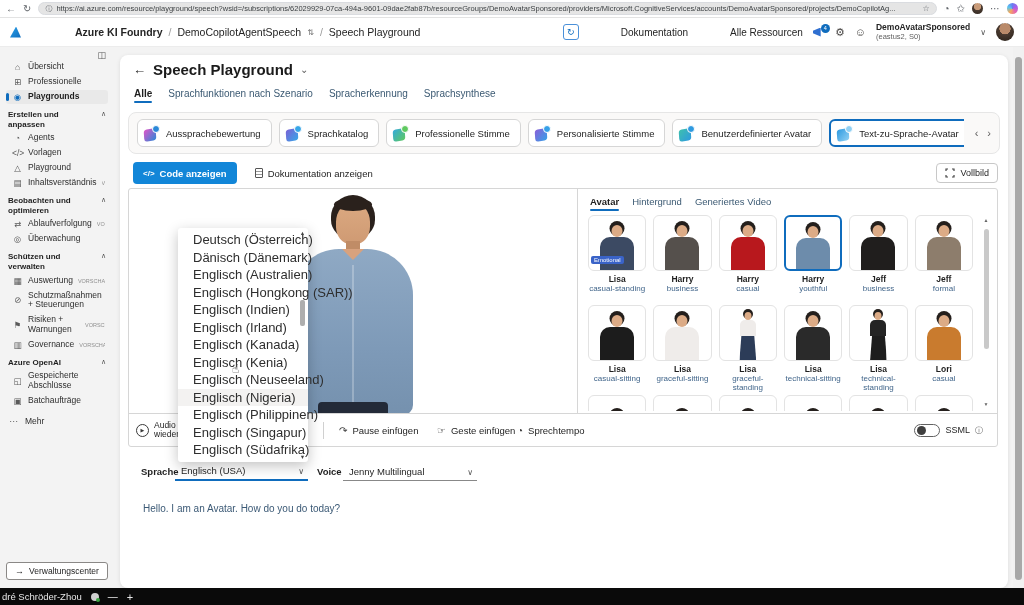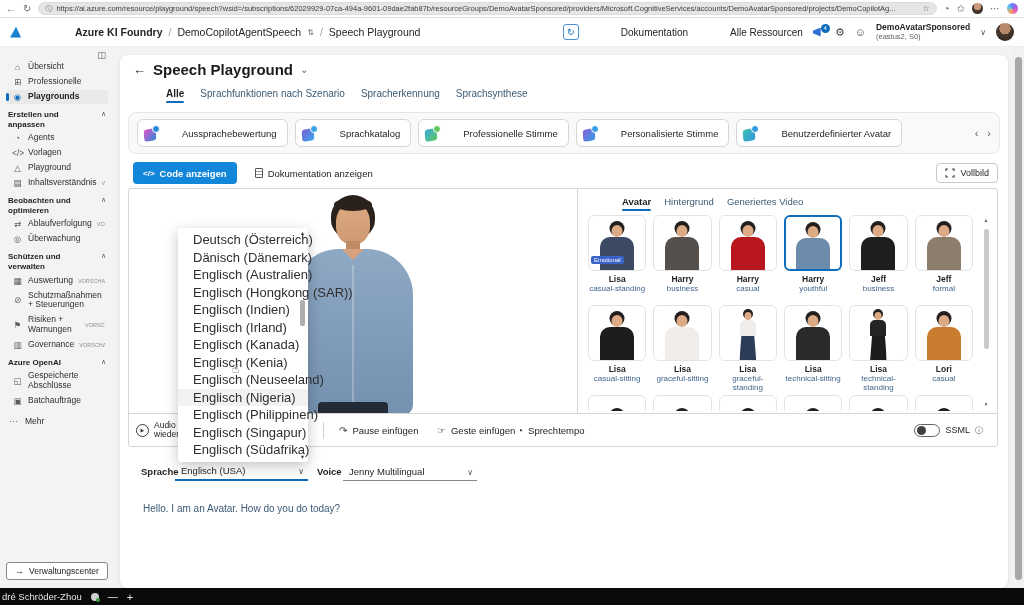--- a/index.html
+++ b/index.html
@@ -74,32 +74,32 @@
 
   
   .card { position:absolute; left:120px; top:8px; width:888px; height:533px; background:#fff;
           border-radius:8px; box-shadow:0 1px 4px rgba(0,0,0,.10); }
   .trow { position:absolute; top:6px; left:13px; display:flex; align-items:center; gap:7px; }
   .trow .back { font-size:13px; color:#242424; }
   .trow h1 { font-size:15px; color:#1b1b1b; }
   .trow .tchev { font-size:10px; color:#616161; }
   .mtabs { position:absolute; top:33px; left:14px; display:flex; gap:16px; }
   .tab { font-size:10px; color:#3c5a73; position:relative; white-space:nowrap; }
-  .tab.act { color:#1f1f1f; font-weight:bold;margin-left:32px; }
+  .tab.act { color:#1f1f1f; font-weight:bold; }
   .tab.act::after { content:""; position:absolute; left:0; right:0; bottom:-4px; height:2.5px;
                     border-radius:2px; background:#0f6cbd; }
 
   .strip { position:absolute; top:57px; left:8px; right:8px; height:42px; background:#faf9f8;
            border:1px solid #e6e6e6; border-radius:8px; display:flex; align-items:center;
            padding:0 8px; gap:7px; }
   .fclist { display:flex; gap:7px; align-items:center; flex:1; overflow:hidden; }
   .fcard { display:flex; align-items:center; gap:6px; background:#fff; border:1px solid #d6d6d6;
            border-radius:6px; height:28px; padding:0 10px 0 6px; white-space:nowrap; flex-shrink:0; }
   .fcard.sel { border:2px solid #0f6cbd; }
-  .flabel { font-size:9.5px; color:#242424;margin-left:16px; }
+  .flabel { font-size:9.5px; color:#242424; }
   .fic { position:relative; width:16px; height:16px; flex-shrink:0; }
   .fic .b { position:absolute; left:0; bottom:0; width:12px; height:12px; border-radius:3px;
             transform:skewY(-6deg) rotate(-4deg); }
   .fic .f { position:absolute; right:0; top:0; width:8px; height:8px; border-radius:50%;
             border:1.5px solid #fff; }
   .strip .arrows { display:flex; gap:9px; font-size:11px; color:#5c5c5c; padding-left:4px; }
 
   .coderow { position:absolute; top:107px; left:13px; right:10px; display:flex; align-items:center; }
   .btn-code { display:flex; align-items:center; gap:5px; background:#1286d8; color:#fff;
               border-radius:4px; height:22px; padding:0 10px; font-size:9.5px; font-weight:bold; }
@@ -398,20 +398,27 @@
               </span>
               <span class="flabel">Personalisierte Stimme</span>
             </div>
             <div class="fcard">
               <span class="fic">
                 <span class="b" style="background: linear-gradient(135deg, rgb(62, 192, 173), rgb(47, 154, 224));"></span>
                 <span class="f" style="background: rgb(47, 154, 224);"></span>
               </span>
               <span class="flabel">Benutzerdefinierter Avatar</span>
             </div>
+            <div class="fcard sel">
+              <span class="fic">
+                <span class="b" style="background: linear-gradient(135deg, rgb(47, 154, 224), rgb(143, 208, 244));"></span>
+                <span class="f" style="background: rgb(143, 208, 244);"></span>
+              </span>
+              <span class="flabel">Text-zu-Sprache-Avatar</span>
+            </div>
           </div>
         <div class="arrows">
           <span>‹</span>
           <span>›</span>
         </div>
       </div>
 
       <div class="coderow">
         <div class="btn-code">
           <span class="cico">&lt;/&gt;</span>

